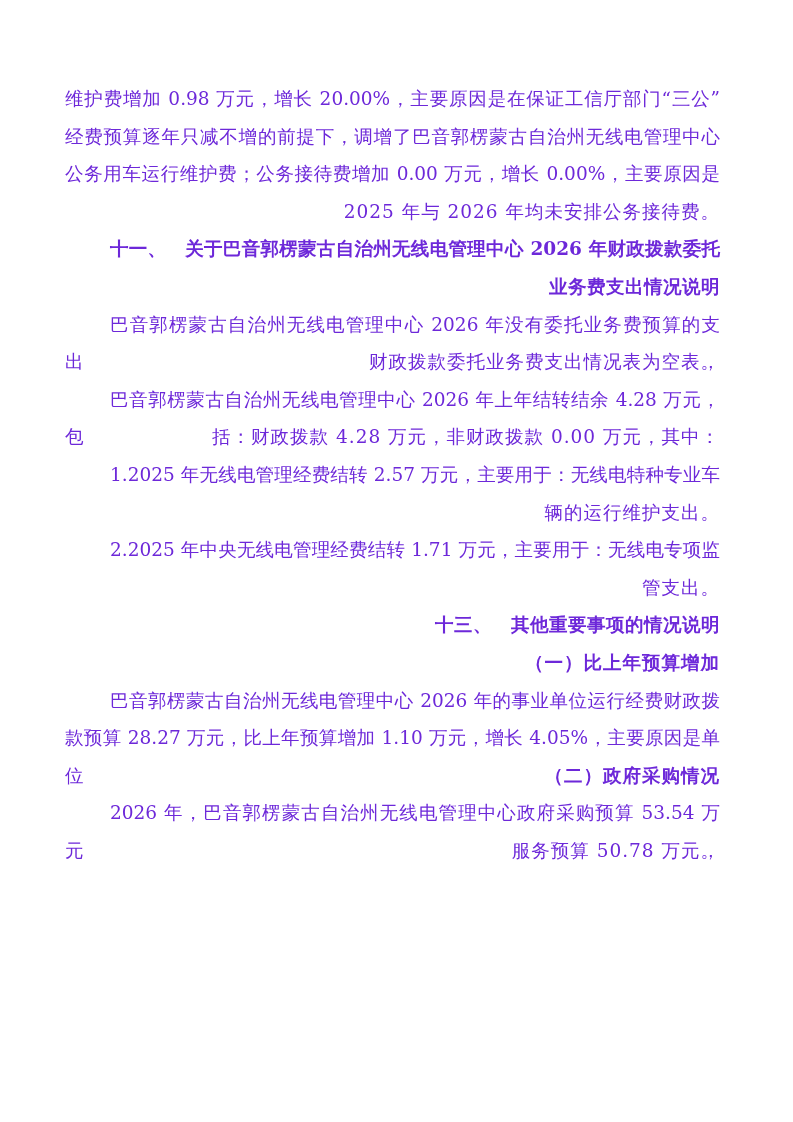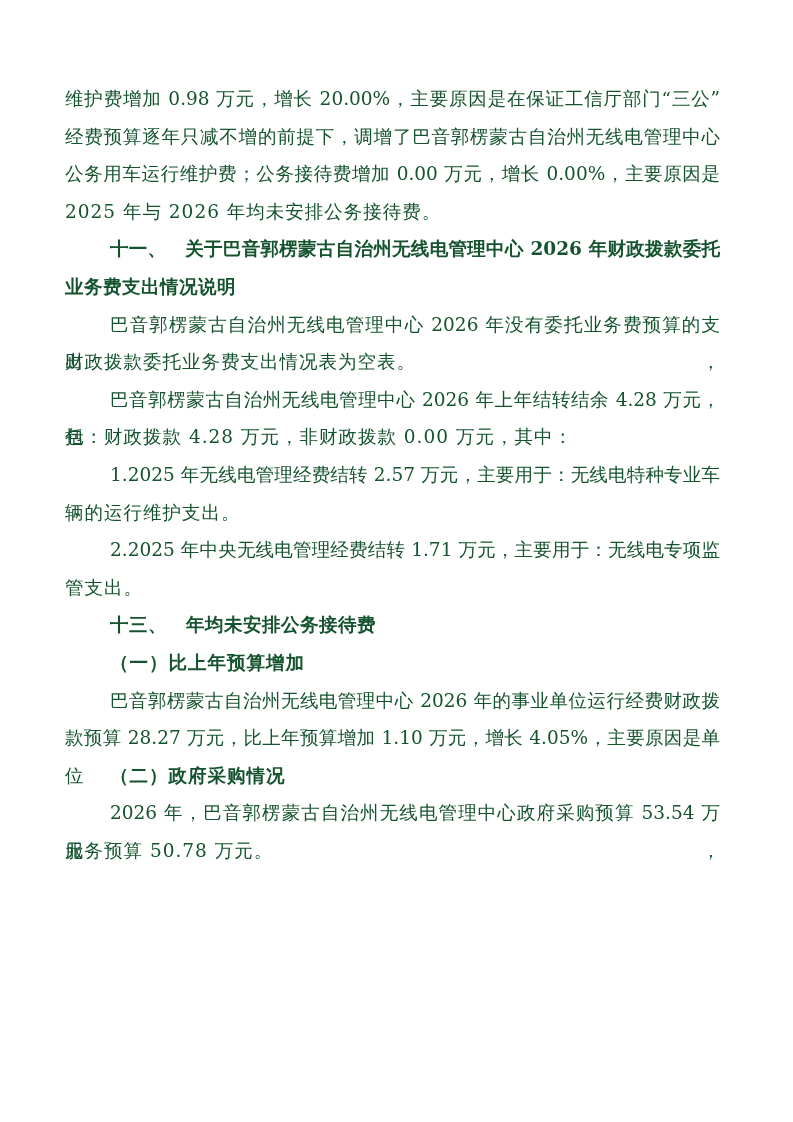--- a/index.html
+++ b/index.html
@@ -5,38 +5,39 @@
   html, body {
     margin: 0;
     padding: 0;
     background: #ffffff;
   }
   .page {
     position: relative;
     width: 793px;
     height: 1122px;
     background: #ffffff;
-    color: #14532d;
+    color: #6d28d9;
     font-family: "DejaVu Serif", "Liberation Serif", serif;
     overflow: hidden;
     text-decoration: underline;
   }
   .content {
     position: absolute;
     left: 65px;
     top: 80px;
     width: 655px;
   }
   .line {
     height: 37.6px;
     line-height: 37.6px;
     font-size: 18.5px;
     letter-spacing: 1px;
     white-space: nowrap;
     overflow: visible;
+    text-align: right;
   }
   .fill {
     text-align: justify;
     text-align-last: justify;
     letter-spacing: 0;
     white-space: normal;
   }
   .indent {
     text-indent: 45px;
   }
@@ -72,21 +73,21 @@
     <div class="line heading indent fill">十一、　关于巴音郭楞蒙古自治州无线电管理中心 2026 年财政拨款委托</div>
     <div class="line heading">业务费支出情况说明</div>
     <div class="line indent fill">巴音郭楞蒙古自治州无线电管理中心 2026 年没有委托业务费预算的支出，</div>
     <div class="line">财政拨款委托业务费支出情况表为空表。</div>
     <div class="line indent fill">巴音郭楞蒙古自治州无线电管理中心 2026 年上年结转结余 4.28 万元，包</div>
     <div class="line">括：财政拨款 4.28 万元，非财政拨款 0.00 万元，其中：</div>
     <div class="line indent fill">1.2025 年无线电管理经费结转 2.57 万元，主要用于：无线电特种专业车</div>
     <div class="line">辆的运行维护支出。</div>
     <div class="line indent fill">2.2025 年中央无线电管理经费结转 1.71 万元，主要用于：无线电专项监</div>
     <div class="line">管支出。</div>
-    <div class="line heading indent">十三、　年均未安排公务接待费</div>
+    <div class="line heading indent">十三、　其他重要事项的情况说明</div>
     <div class="line subheading indent">（一）比上年预算增加</div>
     <div class="line indent fill">巴音郭楞蒙古自治州无线电管理中心 2026 年的事业单位运行经费财政拨</div>
     <div class="line fill">款预算 28.27 万元，比上年预算增加 1.10 万元，增长 4.05%，主要原因是单位</div>
     <div class="line subheading indent">（二）政府采购情况</div>
     <div class="line indent fill">2026 年，巴音郭楞蒙古自治州无线电管理中心政府采购预算 53.54 万元，</div>
     <div class="line">服务预算 50.78 万元。</div>
   </div>
 
 </div>
 

